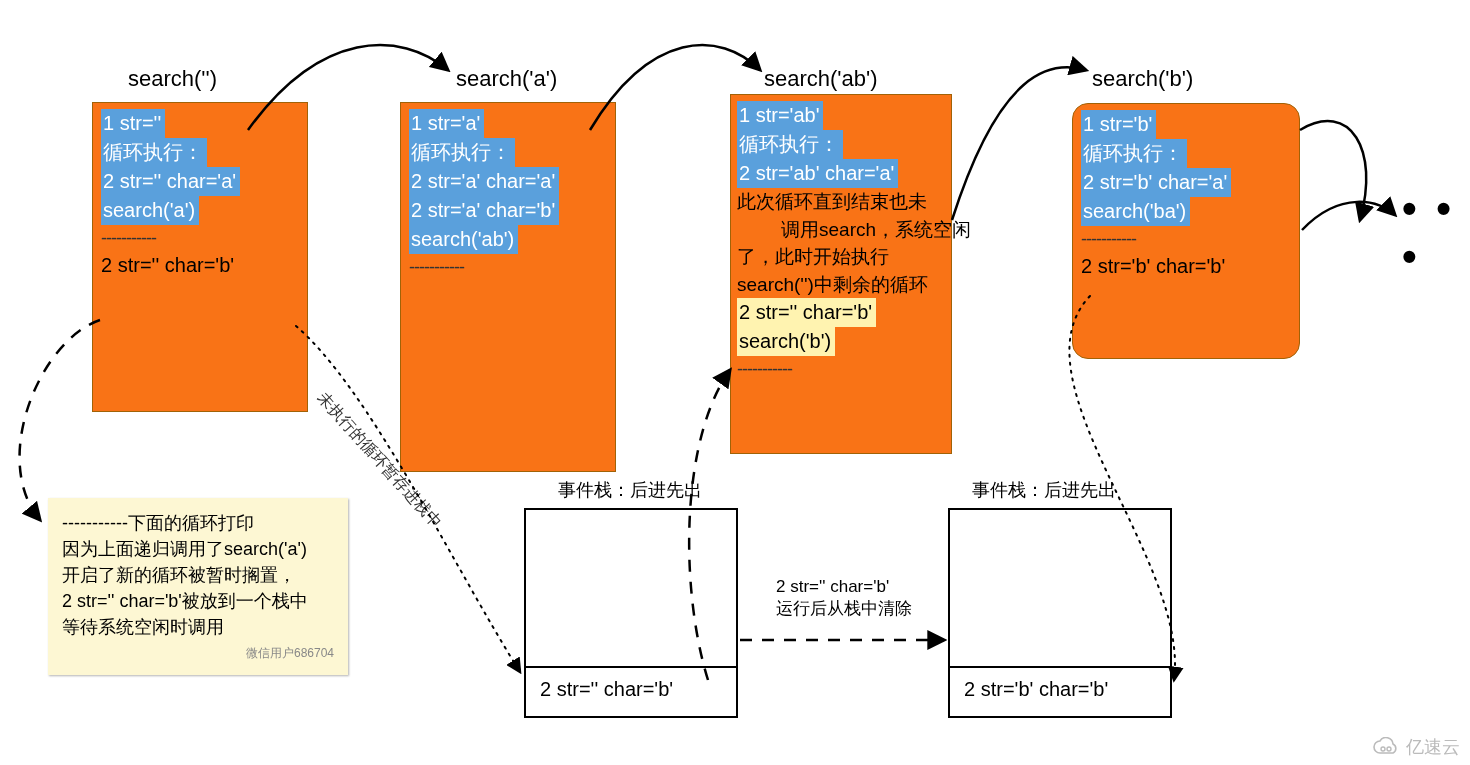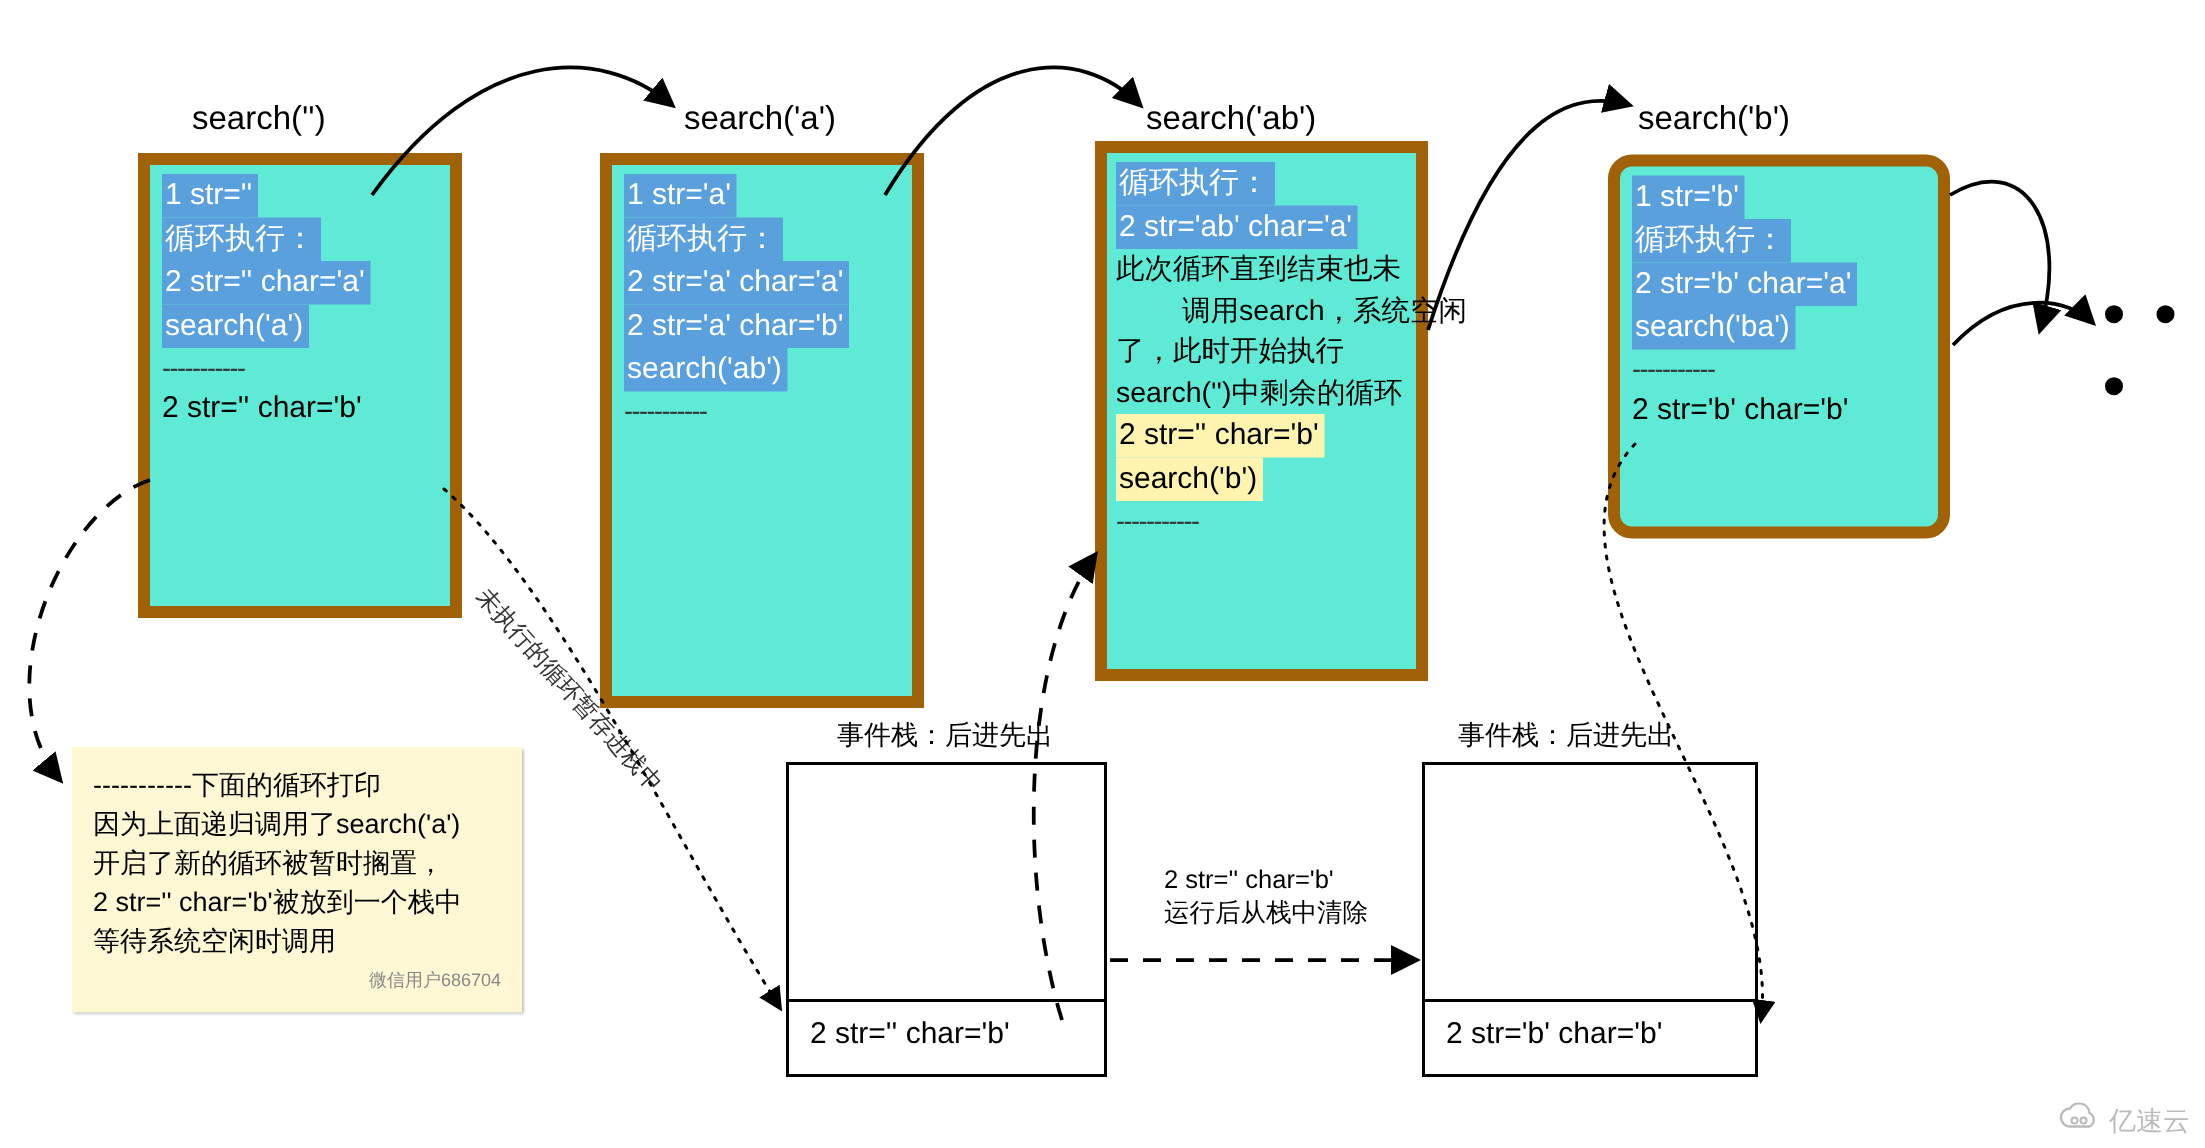--- a/index.html
+++ b/index.html
@@ -11,22 +11,22 @@
     font-family: "Helvetica Neue", Arial, "Microsoft YaHei", "PingFang SC", sans-serif;
     color: #000;
     overflow: hidden;
   }
   .title {
     position: absolute;
     font-size: 22px;
   }
   .box {
     position: absolute;
-    border: 8px solid #a16207;
-    background: #5eead4;
+    border: 1px solid #a16207;
+    background: #f97316;
     box-sizing: border-box;
     padding: 6px 8px 4px 8px;
   }
   .line {
     display: block;
     font-size: 20px;
     line-height: 1.45;
     white-space: nowrap;
   }
   .hl-blue {
@@ -99,20 +99,21 @@
     font-weight: bold;
     letter-spacing: 4px;
   }
   .watermark {
     position:absolute;
     right:10px;
     bottom:6px;
     font-size:18px;
     color:#bbb;
     display:flex;
+    align-items:center;
     gap:6px;
   }
   .watermark svg { display:block; }
   svg.arrows {
     position:absolute;
     top:0; left:0;
     width:1470px; height:765px;
     pointer-events:none;
   }
 </style>
@@ -136,20 +137,21 @@
 <div class="box" style="left:400px; top:102px; width:216px; height:370px;">
   <span class="line"><span class="hl-blue">1 str='a'</span></span>
   <span class="line"><span class="hl-blue">循环执行：</span></span>
   <span class="line"><span class="hl-blue">2 str='a' char='a'</span></span>
   <span class="line"><span class="hl-blue">2 str='a' char='b'</span></span>
   <span class="line"><span class="hl-blue">search('ab')</span></span>
   <span class="line dashes">-----------</span>
 </div>
 
 <div class="box" style="left:730px; top:94px; width:222px; height:360px; padding-left:6px;">
+  <span class="line"><span class="hl-blue">1 str='ab'</span></span>
   <span class="line"><span class="hl-blue">循环执行：</span></span>
   <span class="line"><span class="hl-blue">2 str='ab' char='a'</span></span>
   <span class="line" style="font-size:19px;">此次循环直到结束也未</span>
   <span class="line" style="font-size:19px;margin-left:44px;">调用search，系统空闲</span>
   <span class="line" style="font-size:19px;">了，此时开始执行</span>
   <span class="line" style="font-size:19px;">search('')中剩余的循环</span>
   <span class="line"><span class="hl-yellow">2 str='' char='b'</span></span>
   <span class="line"><span class="hl-yellow">search('b')</span></span>
   <span class="line dashes">-----------</span>
 </div>

